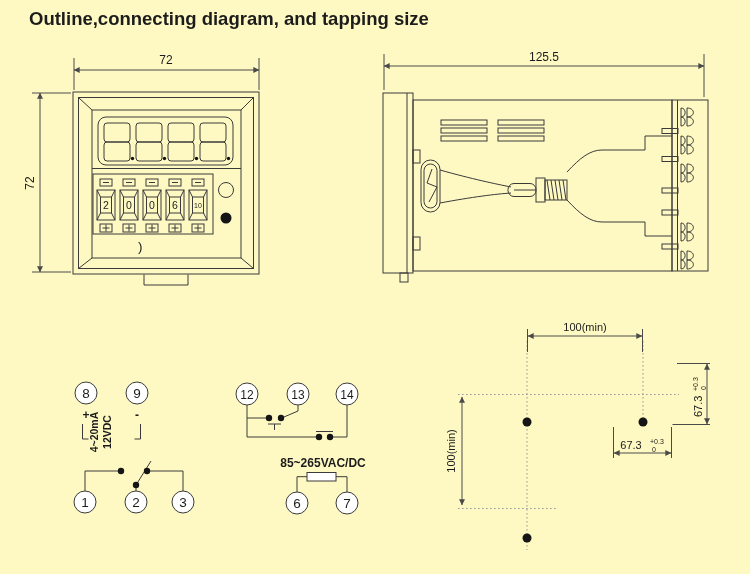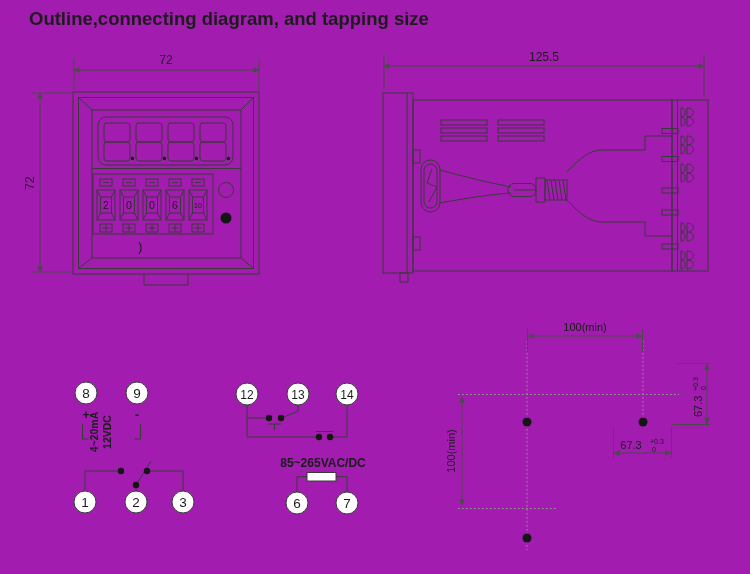--- a/index.html
+++ b/index.html
@@ -1,16 +1,16 @@
 <!DOCTYPE html>
 <html><head>
 <meta charset="utf-8">
 <style>
   html,body { margin:0; padding:0; background:#fff; }
-  .canvas { position:relative; width:750px; height:574px; background:#a21caf; overflow:hidden; }
+  .canvas { position:relative; width:750px; height:574px; background:#fef9c3; overflow:hidden; }
   svg { display:block; }
   .ln  { fill:none; stroke:#3a3a3a; stroke-width:1; }
   .lnf { fill:#ffffff; stroke:#3a3a3a; stroke-width:1; }
   .dim { fill:none; stroke:#4a4a4a; stroke-width:1; }
   .cl  { fill:none; stroke:#9a9a9a; stroke-width:1; stroke-dasharray:1.6 2.4; }
   .dot { fill:#151515; stroke:none; }
   .txt { fill:#1c1c1c; font-family:"Liberation Sans", sans-serif; }
   .t7  { font-size:7px; }
   .t10 { font-size:10.5px; }
   .t11 { font-size:11px; }

